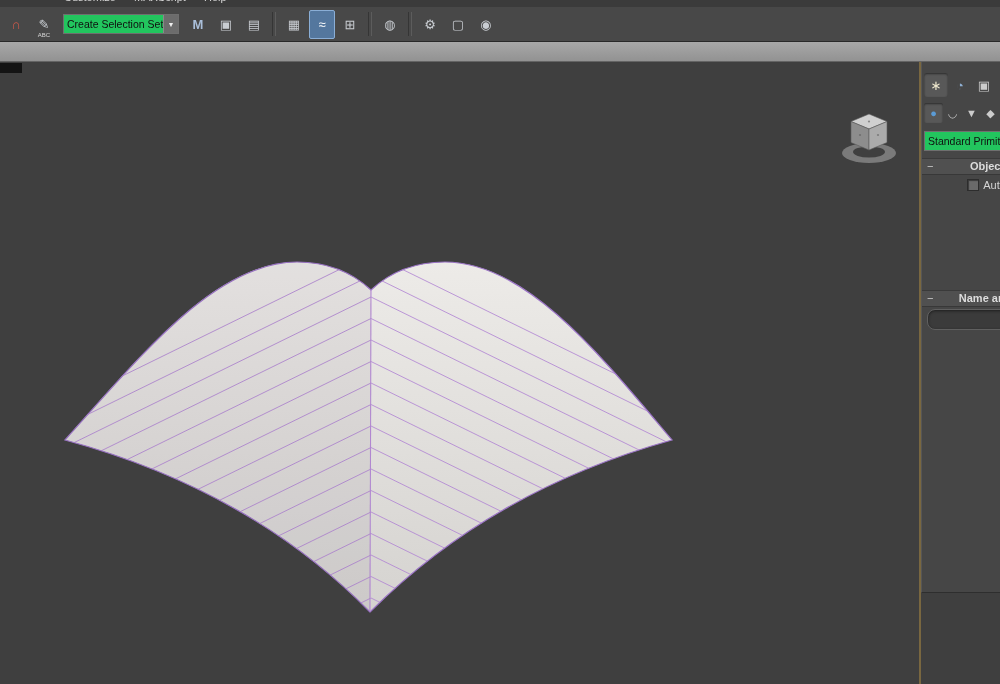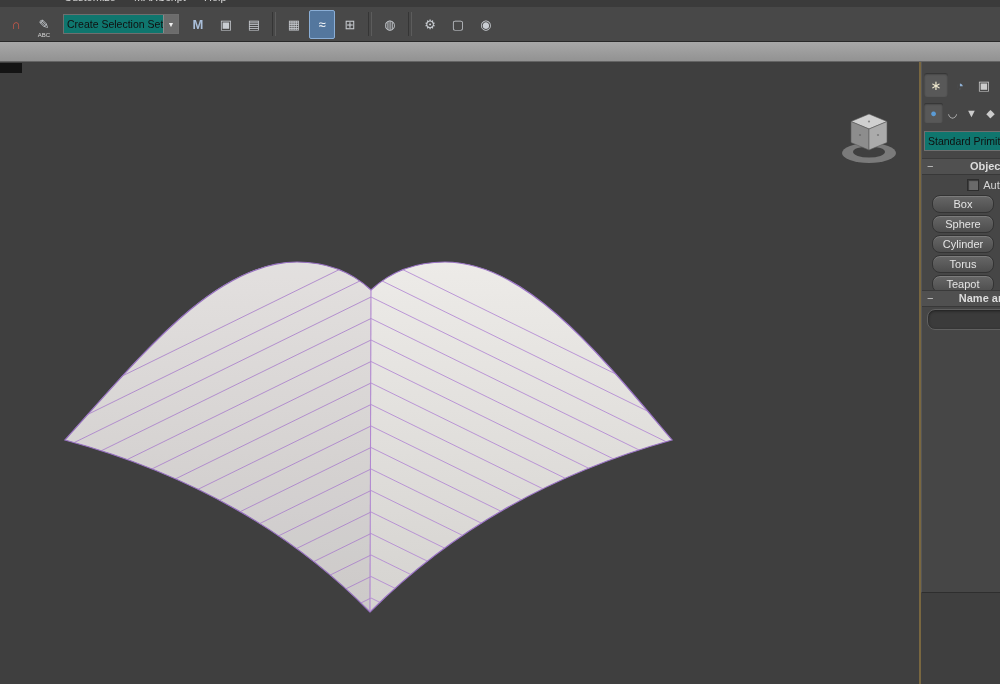--- a/index.html
+++ b/index.html
@@ -9,21 +9,21 @@
   .menu-row{position:absolute;top:-9px;left:64px;display:flex;gap:18px;}
   .menu-item{font-size:11px;color:#d6d6d6;white-space:nowrap;}
   
   .toolbar{position:absolute;left:0;top:7px;width:100%;height:35px;background:#484848;border-bottom:1px solid #292929;display:flex;align-items:center;padding-left:2px;box-sizing:border-box;z-index:5;}
   .tb-group{display:flex;align-items:center;}
   .tb-icon{position:relative;width:24px;height:27px;margin:0 1px;display:flex;align-items:center;justify-content:center;color:#c9cdd2;border:1px solid transparent;border-radius:2px;flex:0 0 auto;}
   .tb-icon .main{font-size:13px;line-height:1;}
   .tb-icon .sub{position:absolute;left:0;right:0;bottom:0;font-size:6px;text-align:center;color:#d8d8d8;}
   .tb-icon.active{background:#54779e;border-color:#8aaed6;}
   .tb-sep{width:2px;height:24px;margin:0 4px;border-left:1px solid #353535;border-right:1px solid #5c5c5c;flex:0 0 auto;}
-  .combo{height:18px;background:#0f766e;border:1px solid #6f6f6f;display:flex;align-items:center;font-size:10.5px;color:#101010;flex:0 0 auto;overflow:hidden;}
+  .combo{height:18px;background:#22c55e;border:1px solid #6f6f6f;display:flex;align-items:center;font-size:10.5px;color:#101010;flex:0 0 auto;overflow:hidden;}
   .combo-text{padding:0 3px;white-space:nowrap;overflow:hidden;flex:1;}
   .combo-arrow{width:15px;height:100%;background:#6c6c6c;color:#efefef;display:flex;align-items:center;justify-content:center;font-size:7px;border-left:1px solid #8a8a8a;box-sizing:border-box;flex:0 0 auto;}
   .sel-combo{width:114px;margin:0 5px;}
   
   .ribbon-strip{position:absolute;left:0;top:42px;width:100%;height:20px;background:linear-gradient(#a8a8a8,#929292);border-bottom:1px solid #646464;box-sizing:border-box;z-index:4;}
   
   .viewport{position:absolute;left:0;top:62px;width:919px;height:622px;background:#3f3f3f;overflow:hidden;}
   .vp-corner{position:absolute;left:0;top:1px;width:22px;height:10px;background:#141414;}
   .surface-svg{position:absolute;left:0;top:0;}
   .viewcube{position:absolute;left:833px;top:44px;}
@@ -205,27 +205,20 @@
     <div class="rollout rollout-object">
       <span class="minus">−</span>
       <span class="title">Object Type</span>
     </div>
 
     <div class="autogrid">
       <span class="checkbox"></span>
       <span>AutoGrid</span>
     </div>
 
-    <div class="obj-buttons">
-        <div class="obj-btn">Box</div>
-        <div class="obj-btn">Sphere</div>
-        <div class="obj-btn">Cylinder</div>
-        <div class="obj-btn">Torus</div>
-        <div class="obj-btn">Teapot</div>
-      </div>
 
     <div class="rollout rollout-name">
       <span class="minus">−</span>
       <span class="title">Name and Color</span>
     </div>
 
     <div class="name-field"></div>
   </div>
 
 </div>

